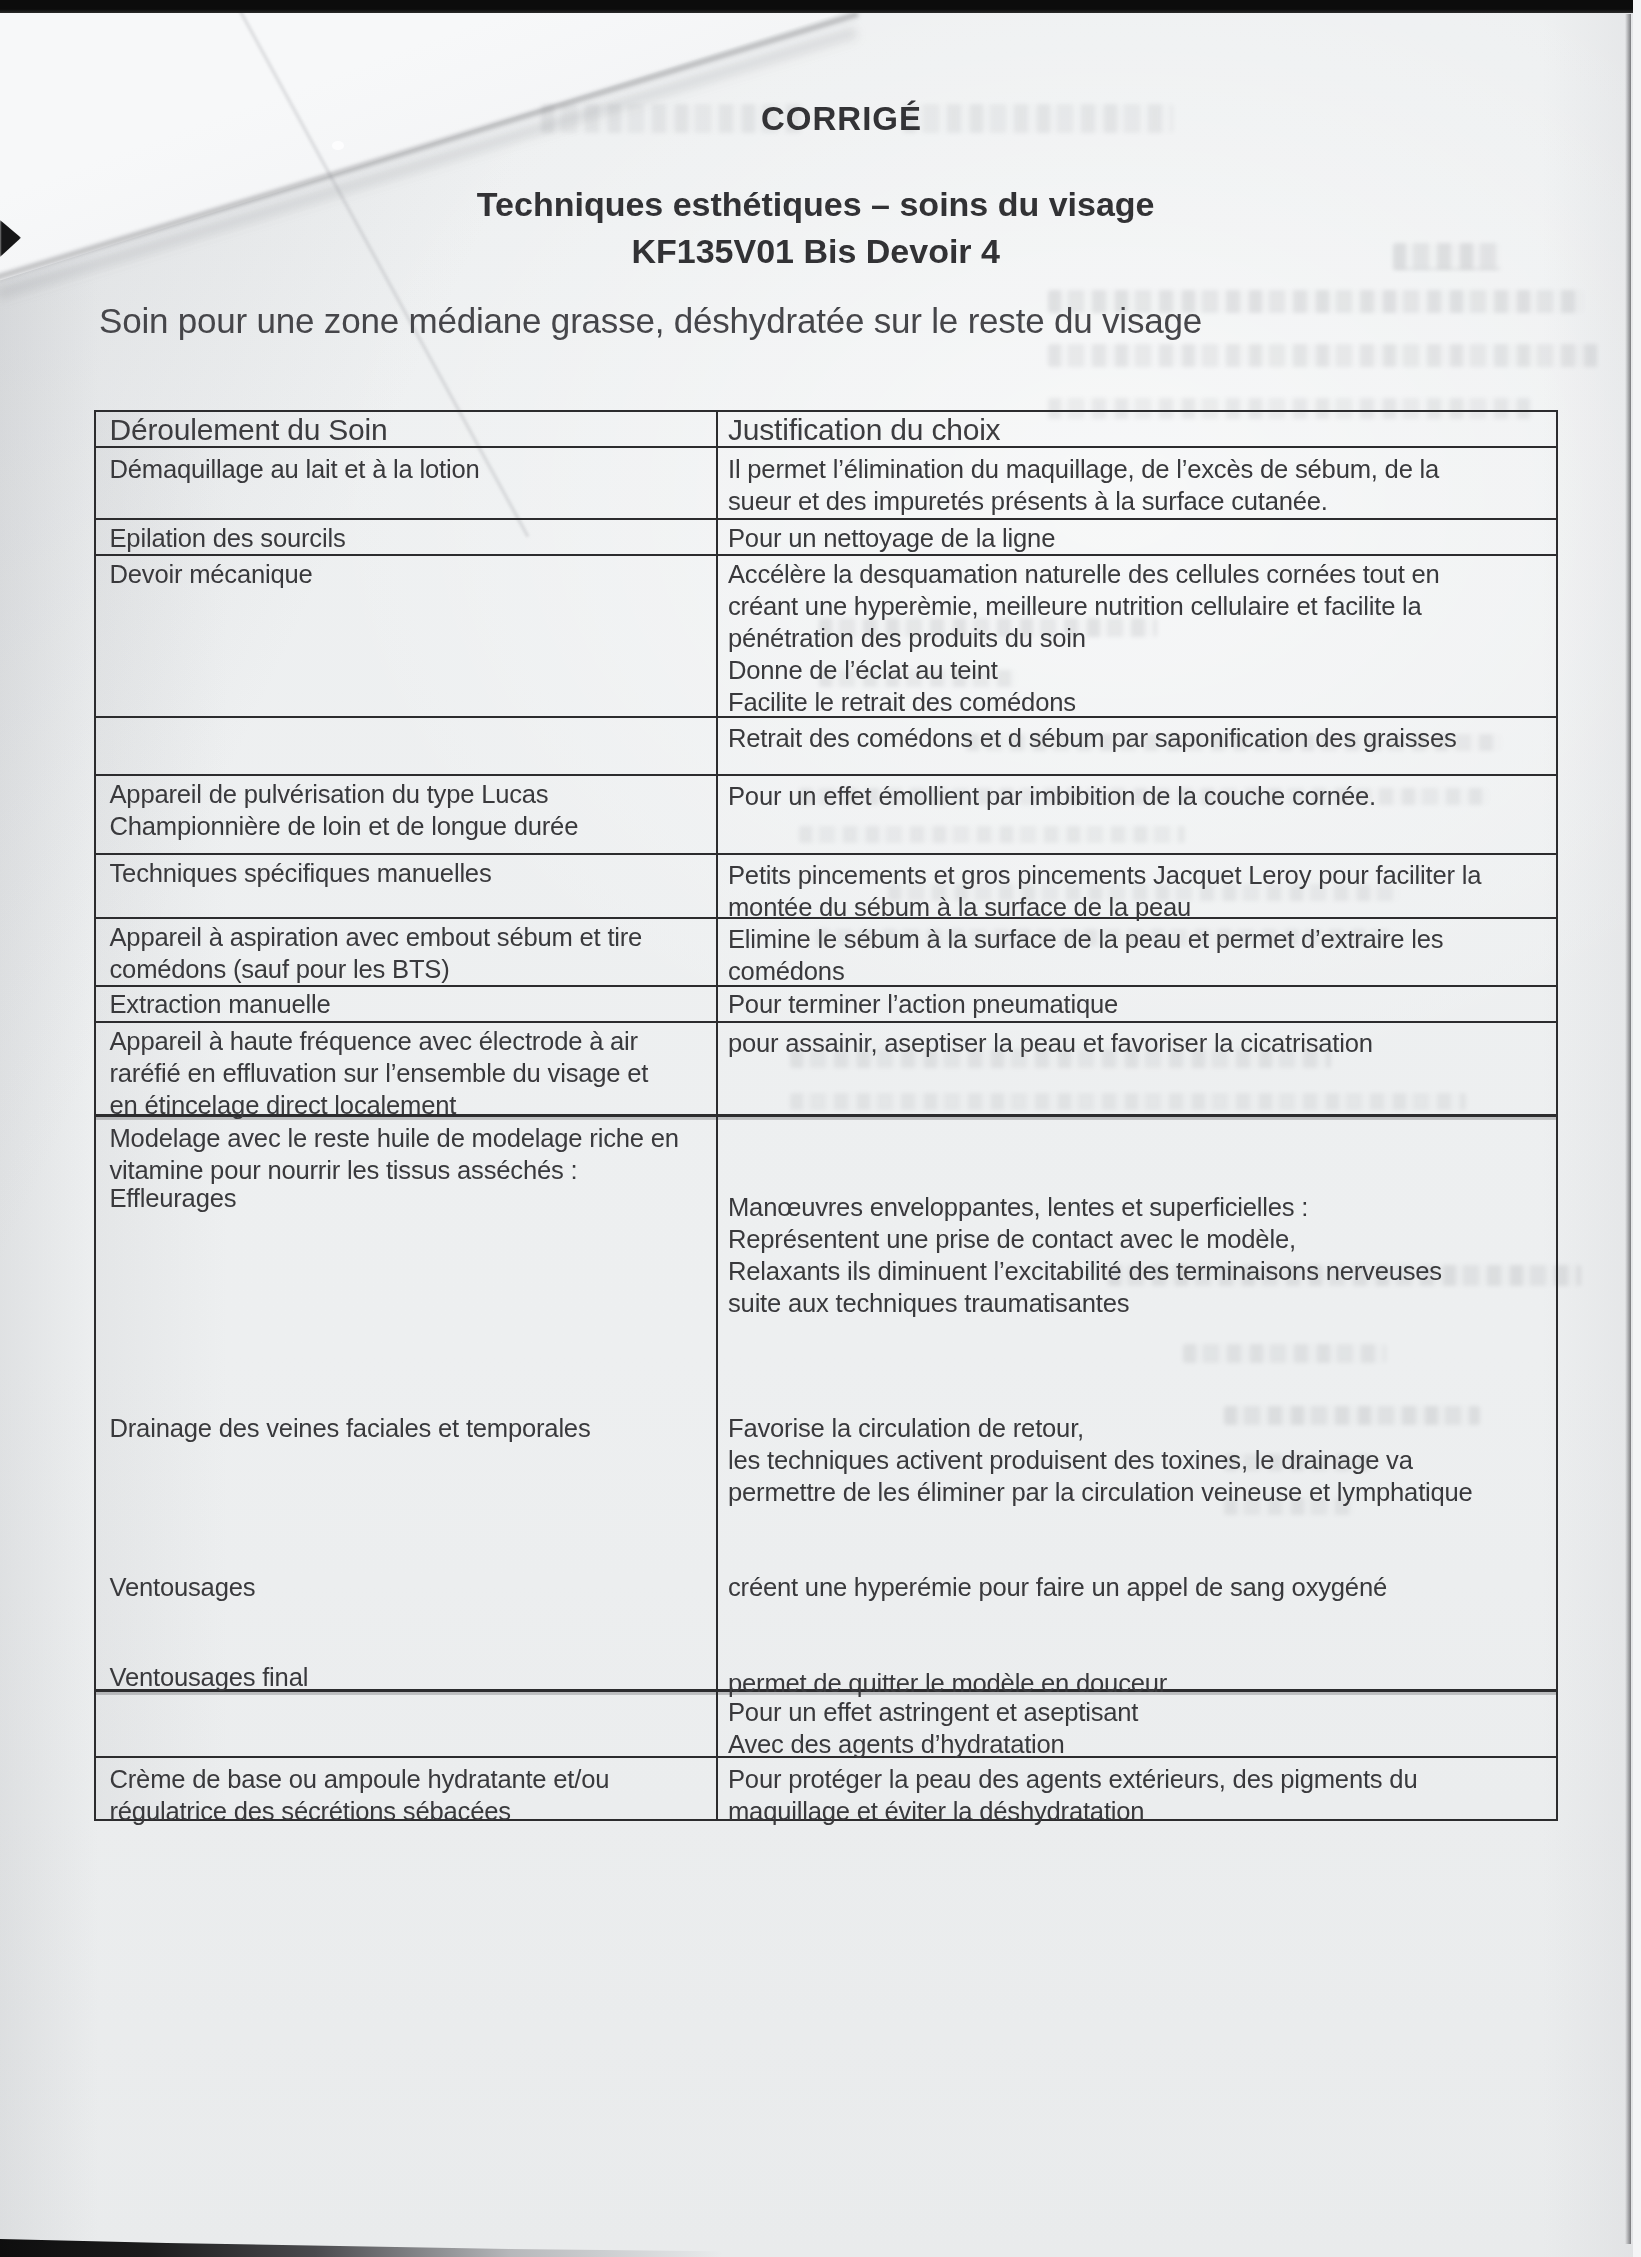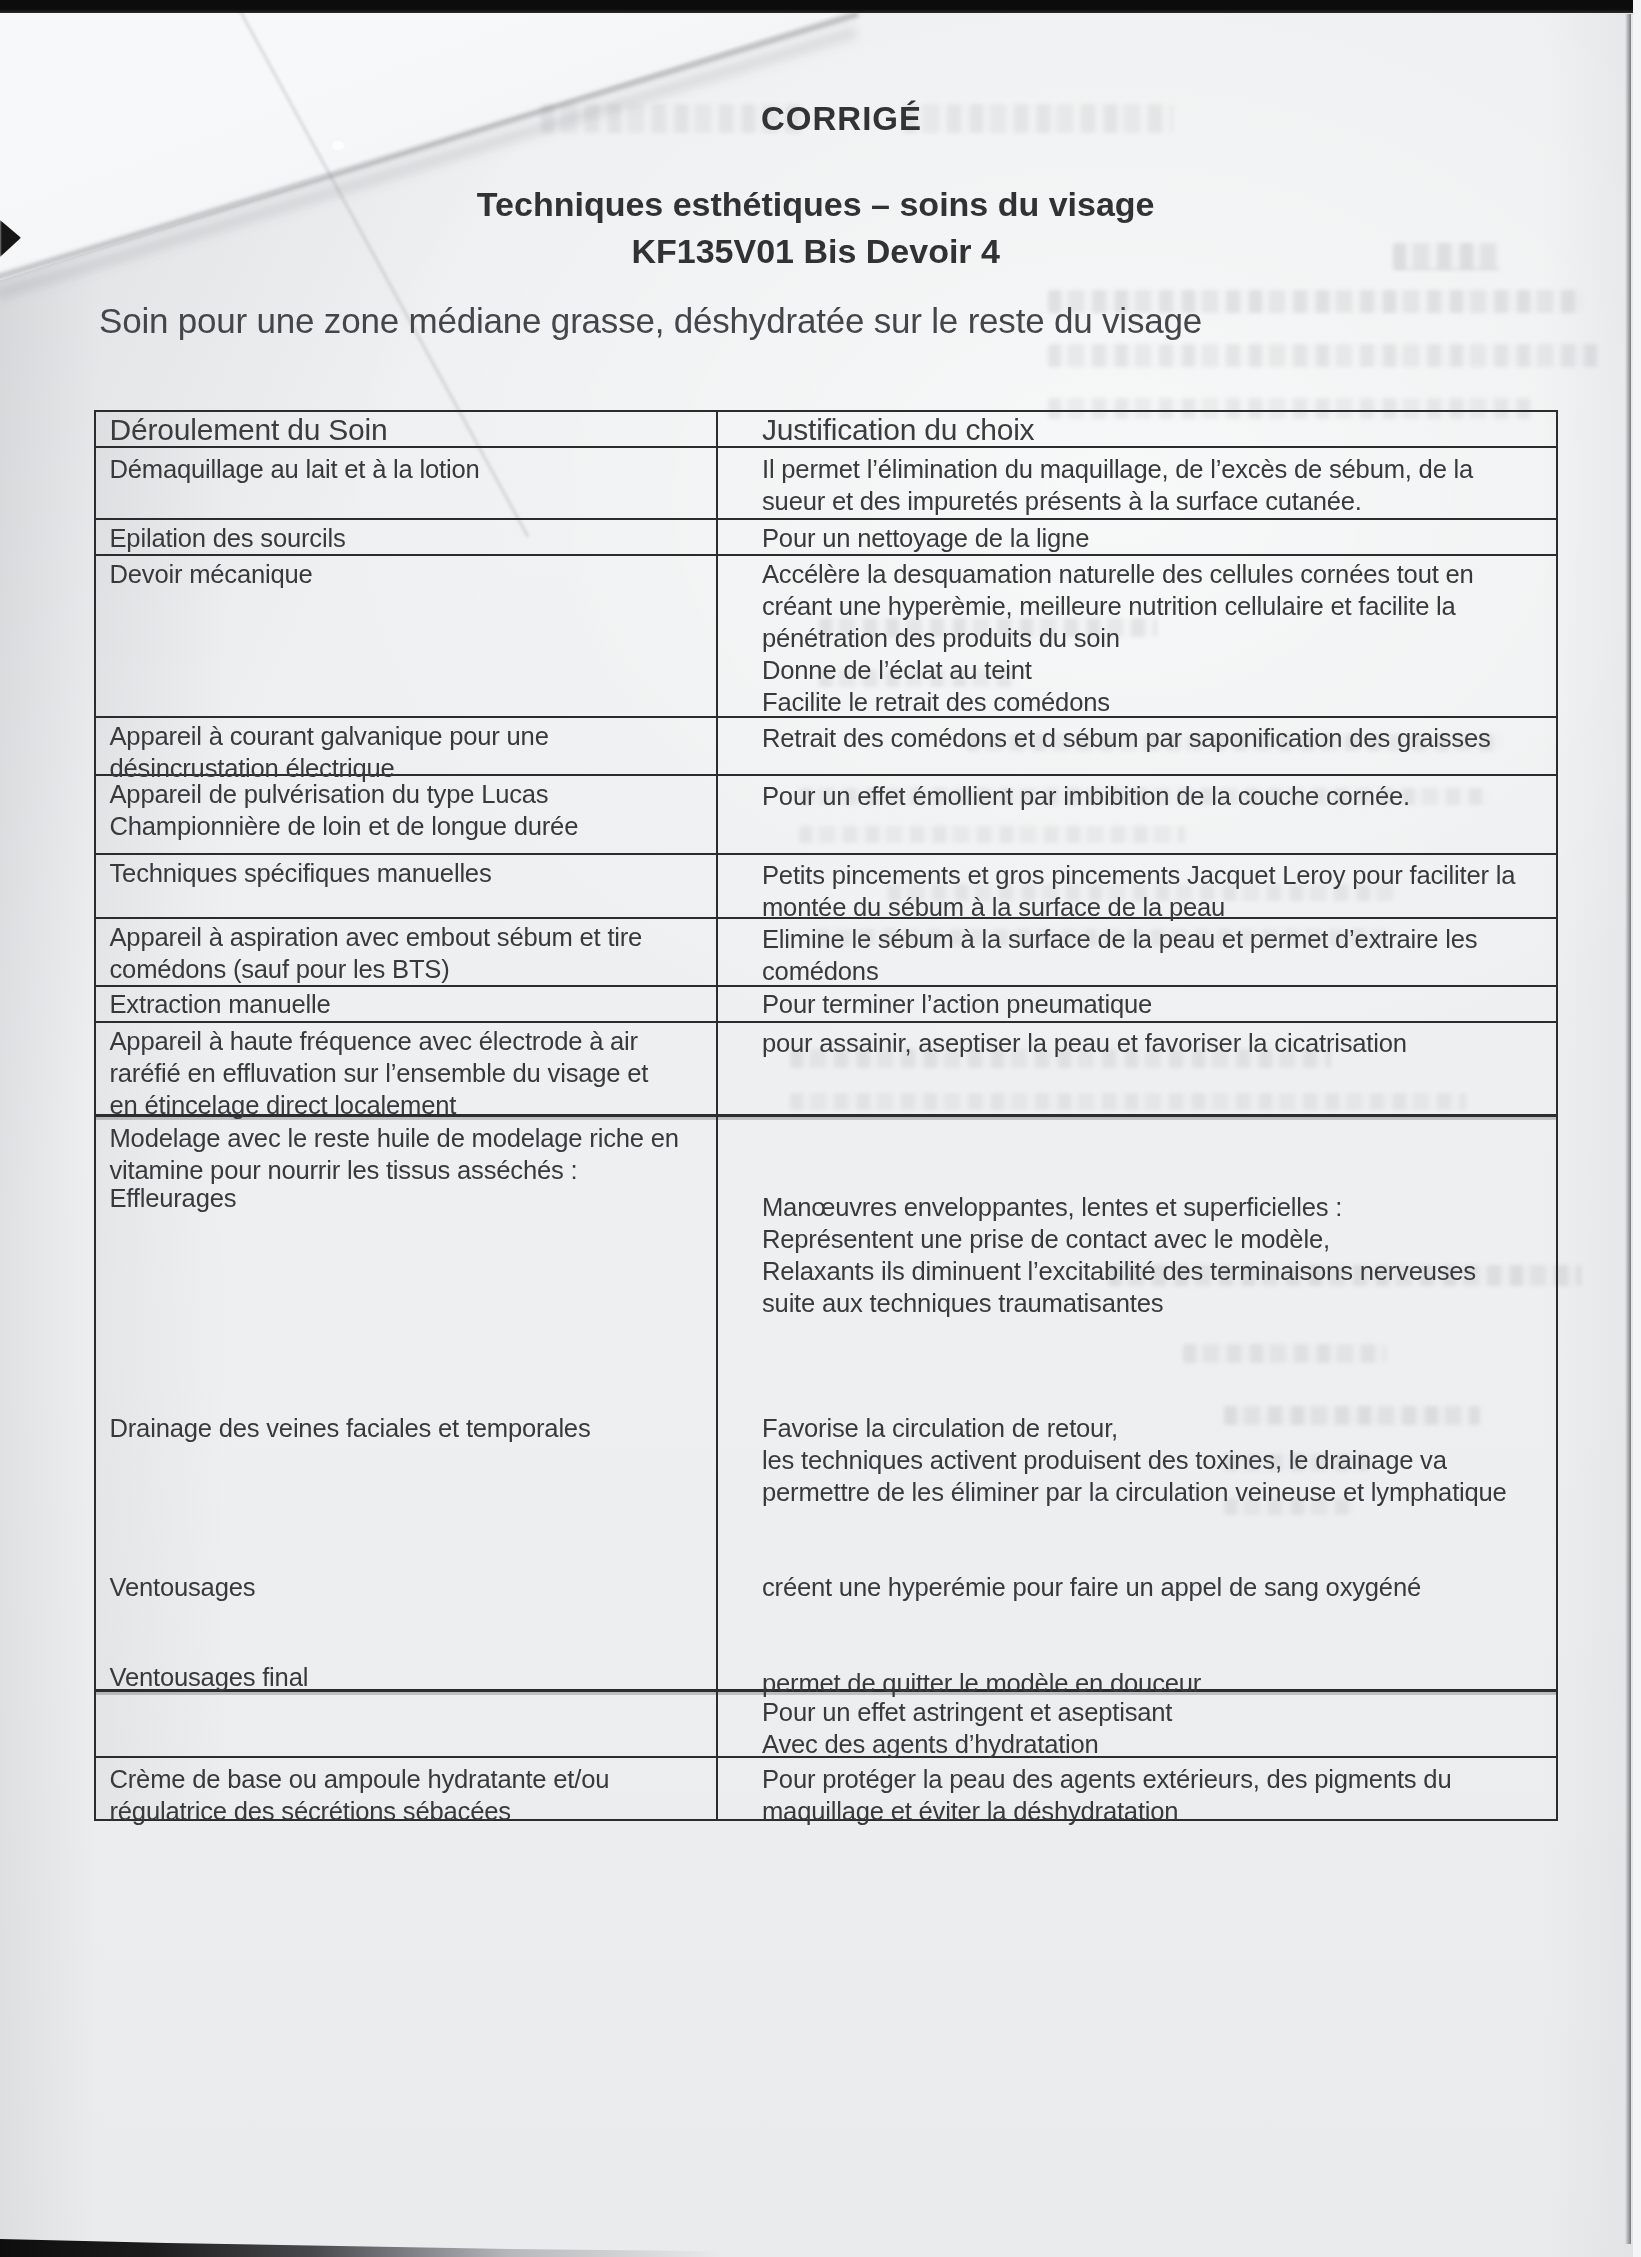--- a/index.html
+++ b/index.html
@@ -57,21 +57,21 @@
 
   
   .table-wrap{left:94px;top:410px;width:1464px;height:1411px;
     border:2.9px solid #2c2c2e;box-sizing:border-box;
     background:linear-gradient(to right,rgba(148,150,155,.10),rgba(148,150,155,0) 9%);}
   .vline{position:absolute;left:620px;top:0;width:1.9px;height:100%;background:#2c2c2e;}
   .hline{position:absolute;left:0;width:100%;height:1.9px;background:#2c2c2e;}
   .hline.thick{height:2.9px;box-shadow:0 2.9px 0 rgba(44,44,46,.25);}
   .cell{position:absolute;z-index:2;font-size:25.6px;line-height:32px;white-space:pre;color:#39393c;letter-spacing:-0.2px;}
   .cell.hd{font-size:30px;color:#3c3c3f;}
-  .cl{left:13.5px;} .cr{left:666px;}
+  .cl{left:13.5px;} .cr{left:632px;}
 </style>
 </head>
 <body>
 
 <div class="paper">
 
   <div class="abs z0 fold-light"></div>
   <div class="abs z1 crease-main"></div>
   <div class="abs z1 crease-soft"></div>
   <div class="abs z1 crease-secondary"></div>
@@ -107,22 +107,20 @@
     <div class="cell cl" style="top:110px">Epilation des sourcils</div>
     <div class="cell cr" style="top:110px">Pour un nettoyage de la ligne</div>
 
     <div class="cell cl" style="top:146px">Devoir mécanique</div>
     <div class="cell cr" style="top:146px">Accélère la desquamation naturelle des cellules cornées tout en
 créant une hyperèmie, meilleure nutrition cellulaire et facilite la
 pénétration des produits du soin
 Donne de l’éclat au teint
 Facilite le retrait des comédons</div>
 
-    <div class="cell cl" style="top:308px">Appareil à courant galvanique pour une
-désincrustation électrique</div>
     <div class="cell cr" style="top:310px">Retrait des comédons et d sébum par saponification des graisses</div>
 
     <div class="cell cl" style="top:366px">Appareil de pulvérisation du type Lucas
 Championnière de loin et de longue durée</div>
     <div class="cell cr" style="top:368px">Pour un effet émollient par imbibition de la couche cornée.</div>
 
     <div class="cell cl" style="top:445px">Techniques spécifiques manuelles</div>
     <div class="cell cr" style="top:447px">Petits pincements et gros pincements Jacquet Leroy pour faciliter la
 montée du sébum à la surface de la peau</div>
 

